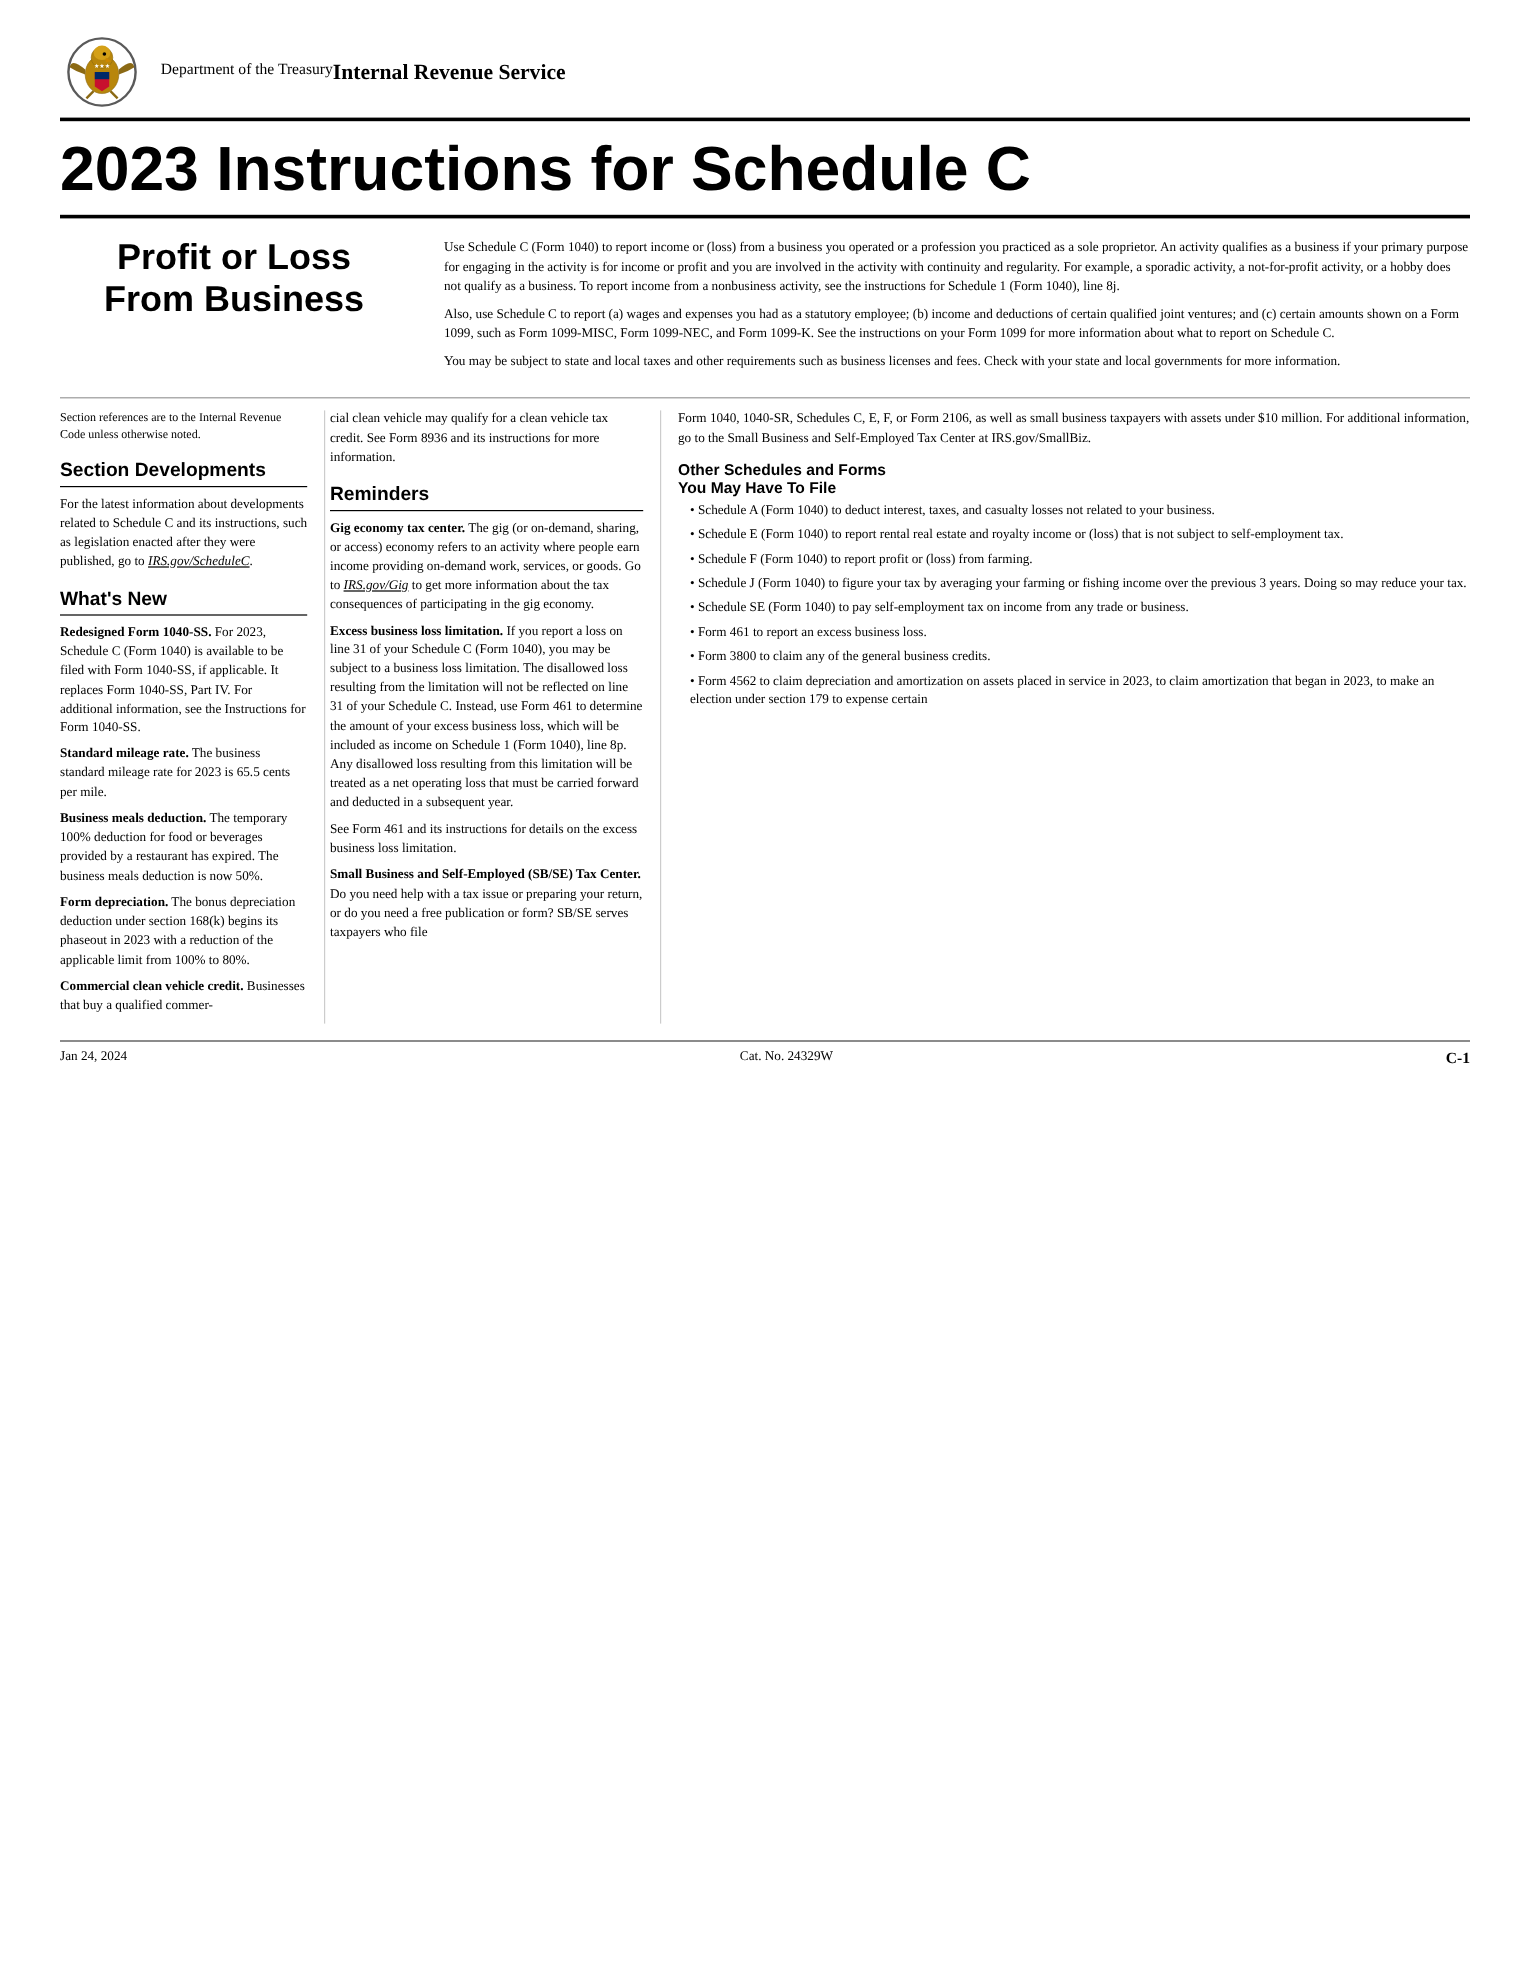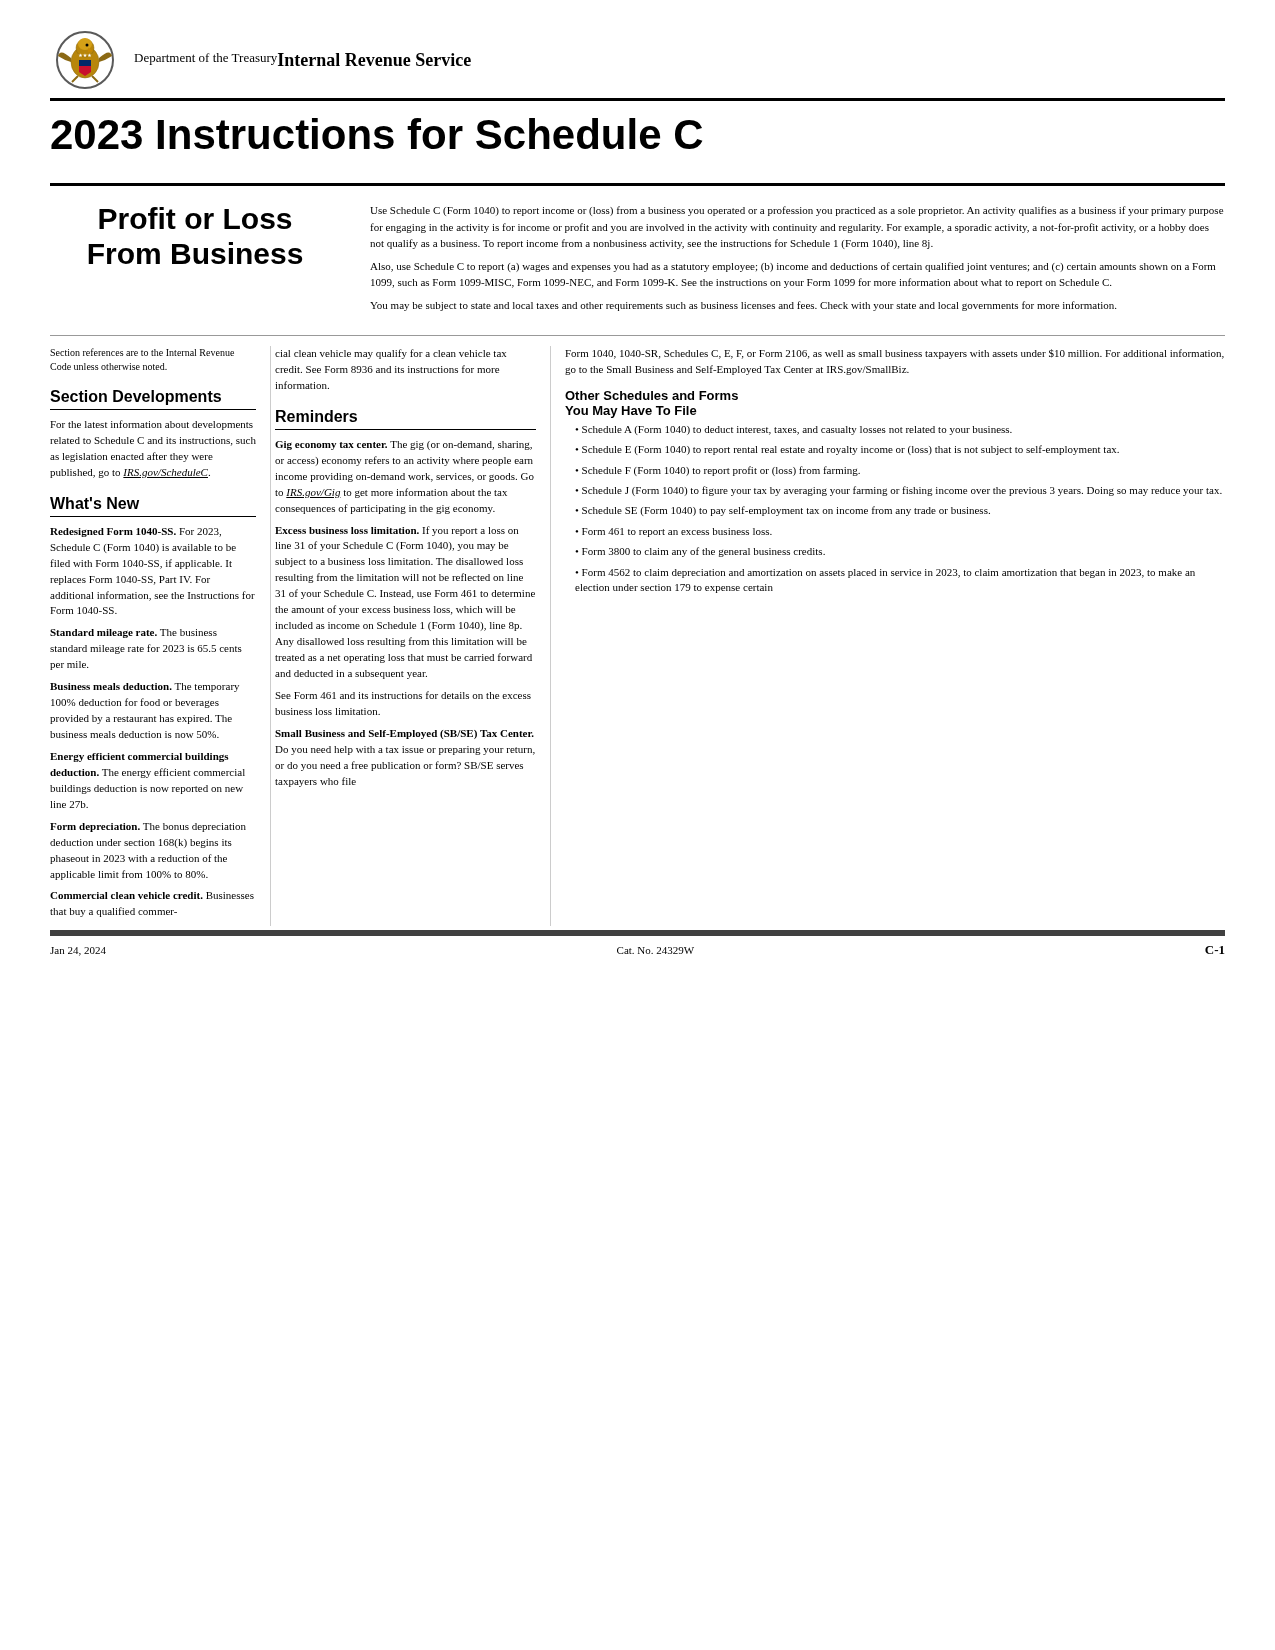--- a/index.html
+++ b/index.html
@@ -30,26 +30,26 @@
       height: 60px;
       margin-right: 14px;
       flex-shrink: 0;
     }
     .header-text-block { display: flex; flex-direction: row; justify-content: center; font-family: Liberation Serif, serif; }
     .header-dept { font-size: 13px; font-weight: normal; }
     .header-irs { font-size: 18px; font-weight: bold; }
 
     
     .main-title {
-      font-size: 42px;
+      font-size: 52px;
       font-weight: bold;
       margin: 10px 0 16px 0;
       font-family: Arial, Helvetica, sans-serif;
       border-bottom: 3px solid #000;
-      padding-bottom: 24px;
+      padding-bottom: 8px;
     }
 
     
     .content-area {
       display: flex;
       gap: 0;
     }
     .left-col {
       width: 310px;
       flex-shrink: 0;
@@ -117,23 +117,23 @@
     .bold { font-weight: bold; }
     .italic { font-style: italic; text-align: right; }
     .underline { text-decoration: underline; }
 
     .section-ref-text { font-size: 10px; line-height: 1.4; margin-bottom: 8px; }
 
     
     .footer {
       display: flex;
       justify-content: space-between;
-      align-items: center;
-      border-top: 6px solid #404040;
-      margin-top: 4px;
+      align-items: flex-start;
+      border-top: 1px solid #404040;
+      margin-top: 14px;
       padding-top: 6px;
     }
     .footer-left, .footer-center, .footer-right { font-size: 11px; }
     .footer-right { font-weight: bold; font-size: 13px; }
 
     ul { list-style: none; padding: 0; }
     ul li { padding-left: 10px; margin-bottom: 5px; line-height: 1.4; }
     ul li::before { content: "• "; }
 
     .right-intro-text { font-size: 11px; line-height: 1.5; }
@@ -202,21 +202,20 @@
 
       <div class="section-heading">Section Developments</div>
       <p>
         For the latest information about developments related to Schedule C and its instructions, such as legislation enacted after they were published, go to <span class="italic underline">IRS.gov/ScheduleC</span>.
       </p>
 
       <div class="section-heading">What's New</div>
       <p><span class="bold">Redesigned Form 1040-SS.</span> For 2023, Schedule C (Form 1040) is available to be filed with Form 1040-SS, if applicable. It replaces Form 1040-SS, Part IV. For additional information, see the Instructions for Form 1040-SS.</p>
       <p><span class="bold">Standard mileage rate.</span> The business standard mileage rate for 2023 is 65.5 cents per mile.</p>
       <p><span class="bold">Business meals deduction.</span> The temporary 100% deduction for food or beverages provided by a restaurant has expired. The business meals deduction is now 50%.</p>
-      <p><span class="bold">Energy efficient commercial buildings deduction.</span> The energy efficient commercial buildings deduction is now reported on new line 27b.</p>
       <p><span class="bold">Form depreciation.</span> The bonus depreciation deduction under section 168(k) begins its phaseout in 2023 with a reduction of the applicable limit from 100% to 80%.</p>
       <p><span class="bold">Commercial clean vehicle credit.</span> Businesses that buy a qualified commer-</p>
     </div>
 
     <div class="col2">
       <p>cial clean vehicle may qualify for a clean vehicle tax credit. See Form 8936 and its instructions for more information.</p>
 
       <div class="section-heading">Reminders</div>
       <p><span class="bold">Gig economy tax center.</span> The gig (or on-demand, sharing, or access) economy refers to an activity where people earn income providing on-demand work, services, or goods. Go to <span class="italic underline">IRS.gov/Gig</span> to get more information about the tax consequences of participating in the gig economy.</p>
       <p><span class="bold">Excess business loss limitation.</span> If you report a loss on line 31 of your Schedule C (Form 1040), you may be subject to a business loss limitation. The disallowed loss resulting from the limitation will not be reflected on line 31 of your Schedule C. Instead, use Form 461 to determine the amount of your excess business loss, which will be included as income on Schedule 1 (Form 1040), line 8p. Any disallowed loss resulting from this limitation will be treated as a net operating loss that must be carried forward and deducted in a subsequent year.</p>

